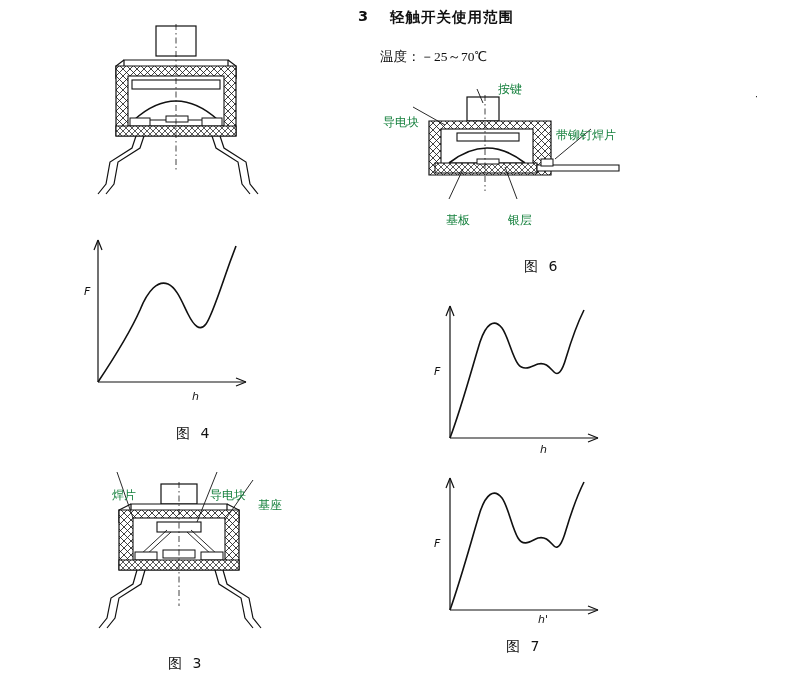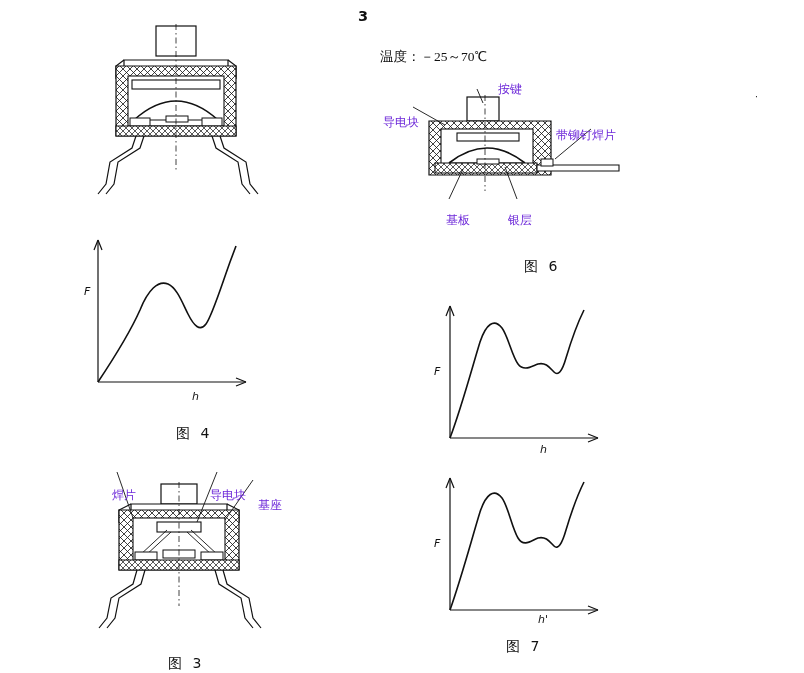--- a/index.html
+++ b/index.html
@@ -19,21 +19,21 @@
     position: absolute;
     left: 0; top: 0;
     width: 804px;
     height: 673px;
   }
   .abs { position: absolute; }
   .lbl {
     font-size: 12px;
     line-height: 1.2;
     white-space: nowrap;
-    color: #6d28d9;
+    color: #15803d;
   }
   .heading {
     font-size: 14.5px;
     font-weight: 600;
     letter-spacing: 1px;
     white-space: nowrap;
   }
   .subheading {
     font-size: 13.5px;
     white-space: nowrap;
@@ -72,20 +72,21 @@
         <path d="M0,0 L7,7 M0,7 L7,0" stroke="#111" stroke-width="0.8"></path>
       </pattern>
       <pattern id="hatchPat2" width="6" height="6" patternUnits="userSpaceOnUse">
         <rect width="6" height="6" fill="#fff"></rect>
         <path d="M0,0 L6,6 M0,6 L6,0" stroke="#111" stroke-width="0.7"></path>
       </pattern>
     </defs>
   </svg>
 
   <div class="abs heading" style="left:358px; top:8px;">3</div>
+  <div class="abs heading" style="left:390px; top:8px;">轻触开关使用范围</div>
   <div class="abs subheading" style="left:380px; top:48px;font-family:Liberation Serif, serif;">温度：－25～70℃</div>
 
   <div class="abs tiny-mark" style="left:755px; top:92px;">·</div>
 
   <svg class="abs" style="left:60px; top:20px;" width="240" height="190" viewBox="0 0 240 190">
 
     <rect x="96" y="6" width="40" height="30" class="whitefill"></rect>
 
     <path d="M64,40 L168,40 L168,52 L64,52 Z" class="whitefill"></path>
     <path d="M64,40 L56,46 L56,58 L64,52" class="stroke"></path>

